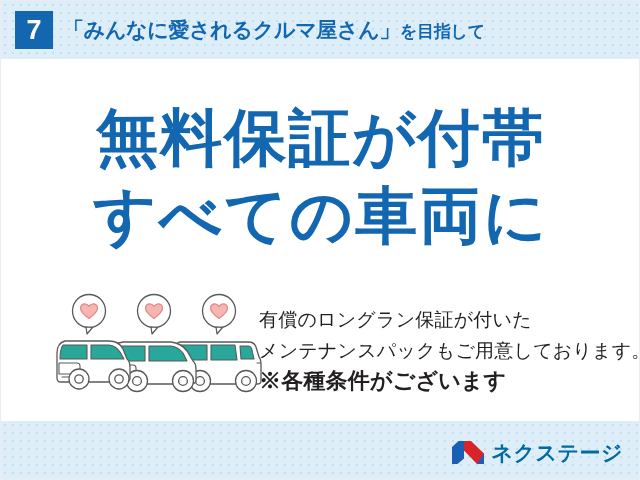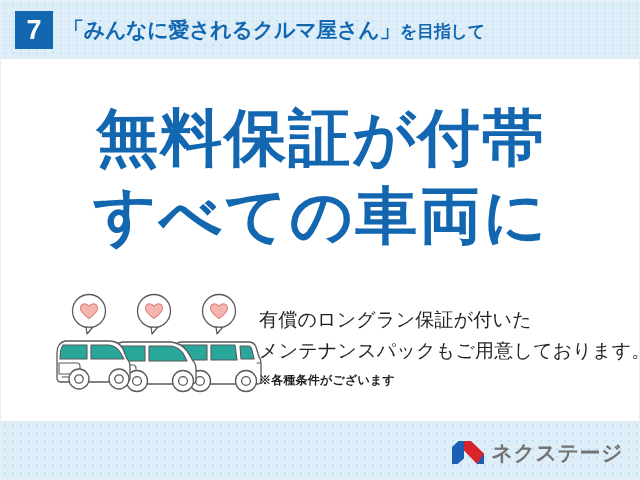--- a/index.html
+++ b/index.html
@@ -105,42 +105,42 @@
     display: block;
     color: #231f20;
     font-size: 19px;
     line-height: 31px;
     white-space: nowrap;
     letter-spacing: 0.2px;
     font-family: Liberation Serif, serif;
   }
   .body-line.bold {
     font-weight: bold;
-    font-size: 12px;
+    font-size: 22px;
     line-height: 29px;
   }
   
   #logo {
     position: absolute;
     right: 16px;
     top: 437px;
     height: 28px;
     display: flex;
     align-items: center;
   }
   #logo-mark {
     width: 34px;
     height: 25px;
     margin-right: 7px;
     display: block;
   }
   #logo-text {
     font-size: 21px;
     font-weight: bold;
-    color: #737373;
+    color: #0369a1;
     letter-spacing: 0.5px;
     line-height: 25px;
     white-space: nowrap;
   }
 </style>
 </head>
 <body>
 
 <div id="banner">
 

